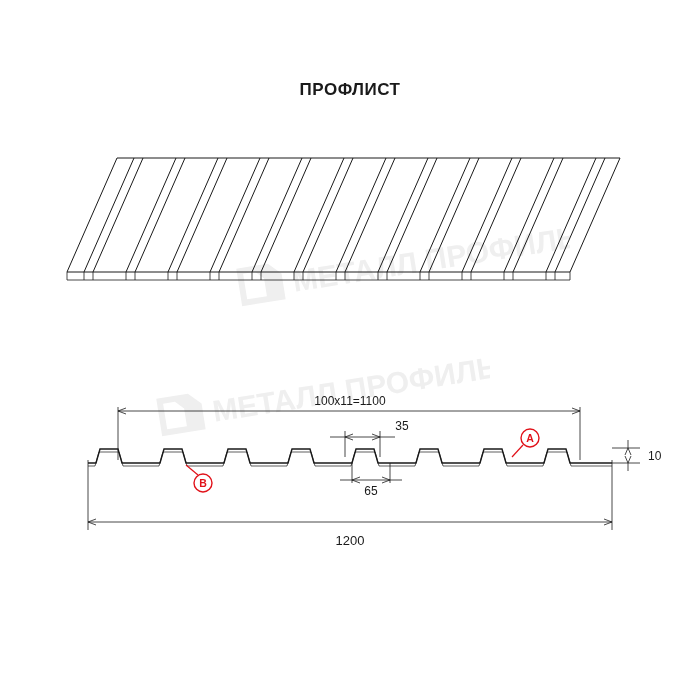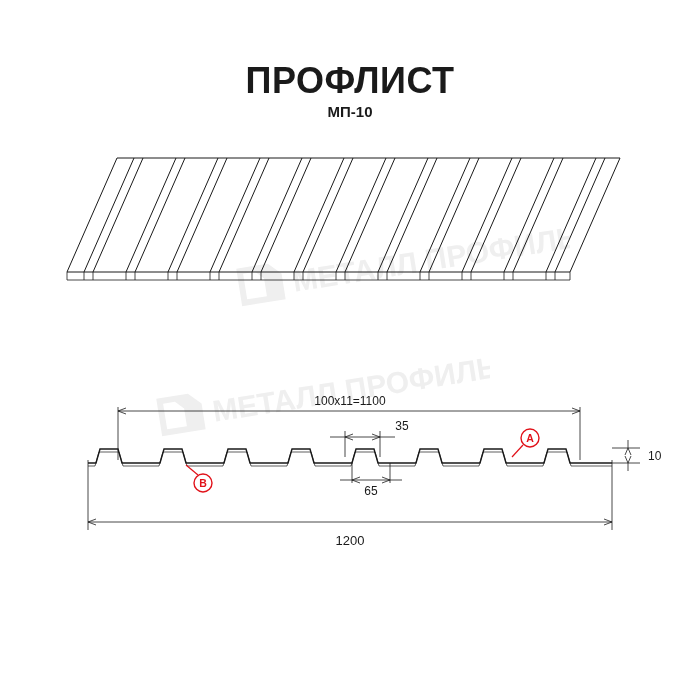--- a/index.html
+++ b/index.html
@@ -15,25 +15,25 @@
     position: relative;
     overflow: hidden;
   }
   .page {
     position: relative;
     width: 700px;
     height: 700px;
   }
   .title {
     position: absolute;
-    top: 60px;
+    top: 80px;
     left: 0;
     width: 700px;
     text-align: center;
-    font-size: 36px;
+    font-size: 17px;
     font-weight: bold;
     letter-spacing: 0.5px;
     color: #1a1a1a;
   }
   .subtitle {
     position: absolute;
     top: 103px;
     left: 0;
     width: 700px;
     text-align: center;
@@ -75,21 +75,20 @@
   </svg>
 
   <svg class="wm" style="top:355px;left:150px;" width="340" height="85" viewBox="0 0 340 85">
     <g transform="rotate(-9 170 42)">
       <path d="M8 18 L40 18 L52 30 L52 56 L8 56 Z M14 24 L14 50 L34 50 L34 32 L26 24 Z" fill="#efefef"></path>
       <text x="62" y="50" font-family="Liberation Sans, sans-serif" font-size="30" font-weight="bold" fill="#efefef">МЕТАЛЛ ПРОФИЛЬ</text>
     </g>
   </svg>
 
   <div class="title">ПРОФЛИСТ</div>
-  <div class="subtitle">МП-10</div>
 
   <svg class="drawing" width="700" height="180" style="top:140px;left:0;">
     <g fill="none" stroke="#1a1a1a" stroke-width="1" stroke-linejoin="miter">
 
       <path d="M117 18 L620 18"></path>
 
       <path d="M67 132 L570 132"></path>
 
       <path d="M117 18 L67 132"></path>
 

